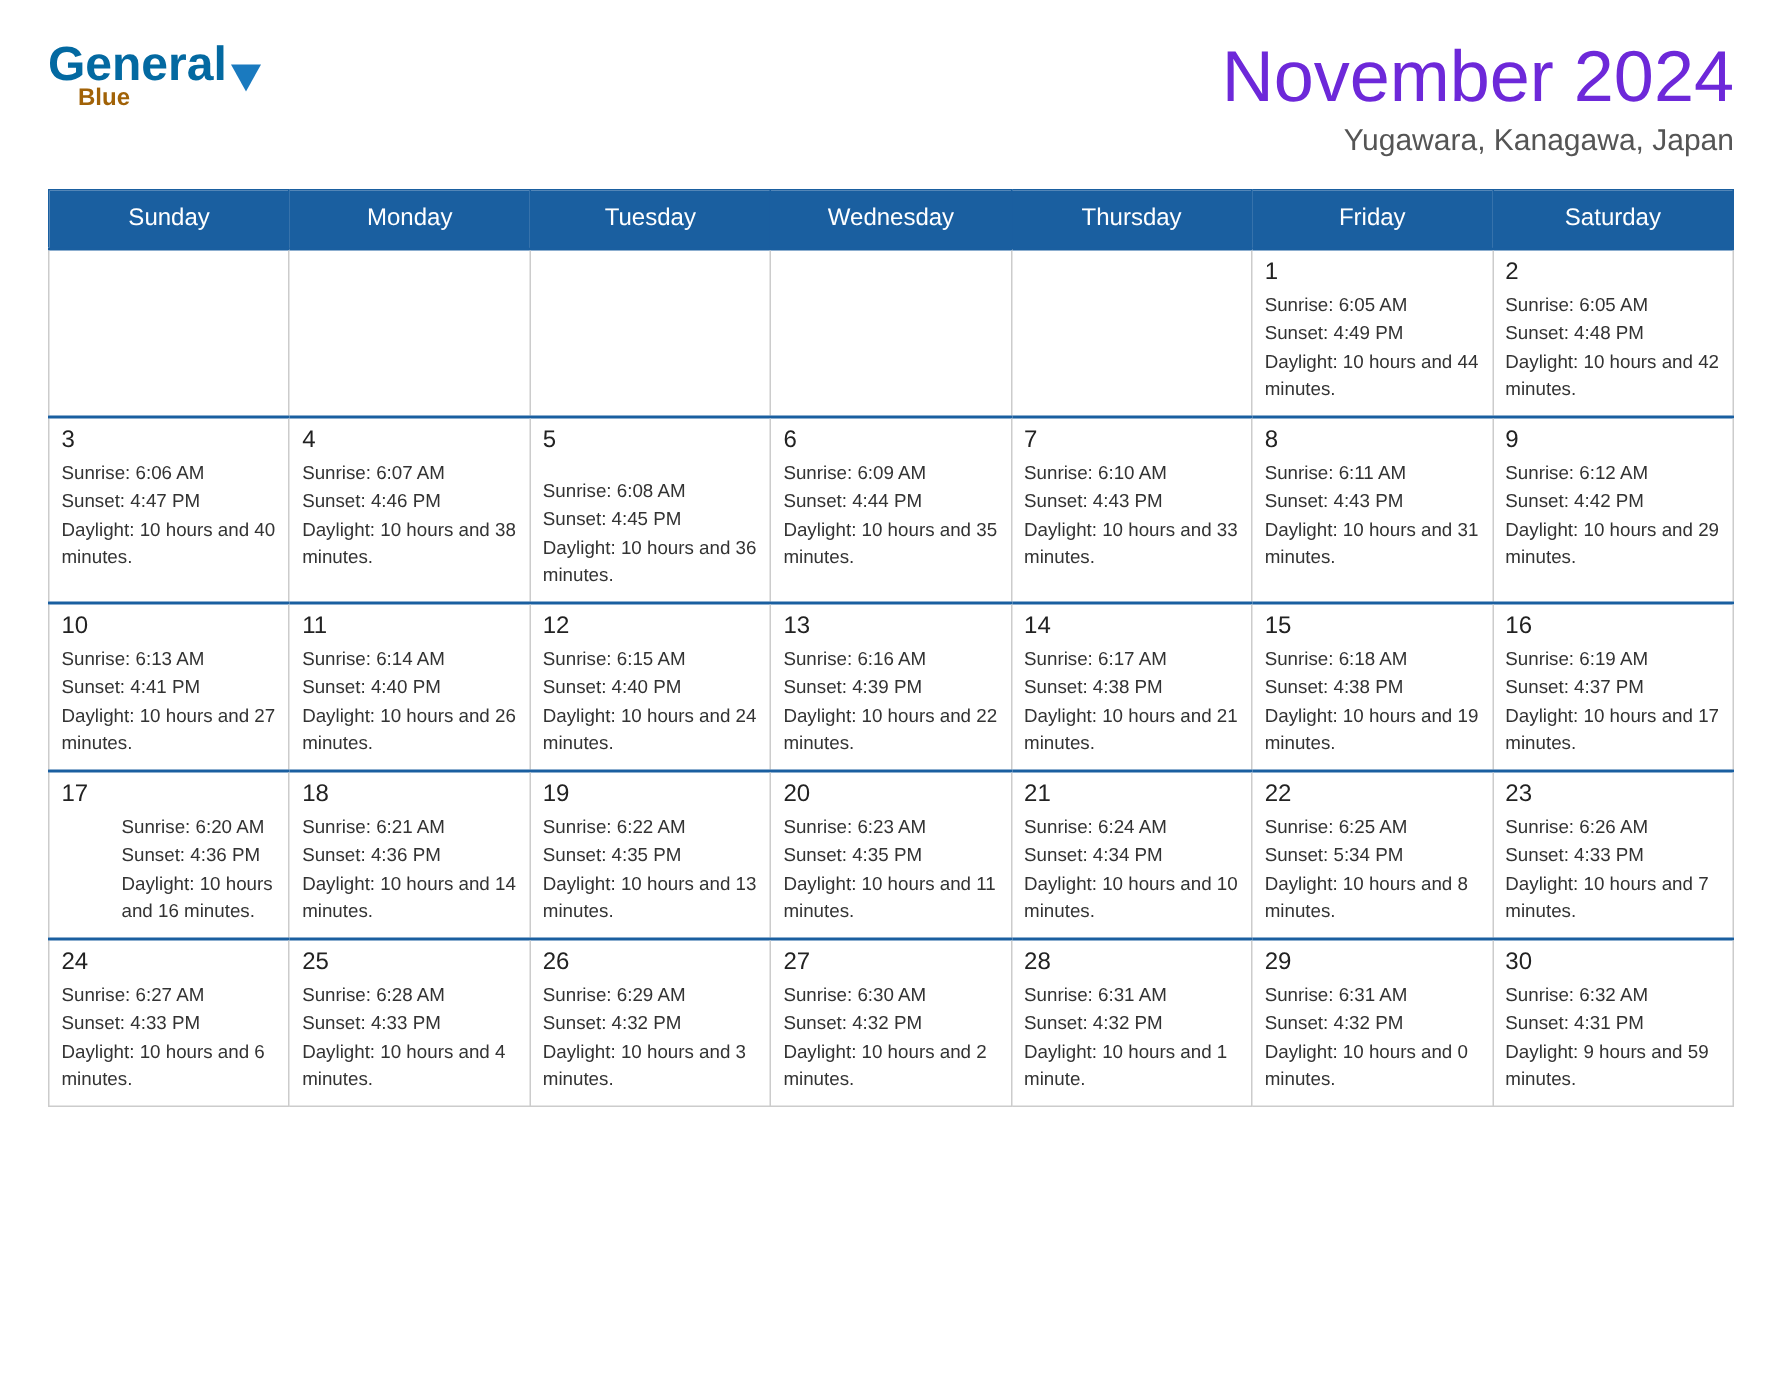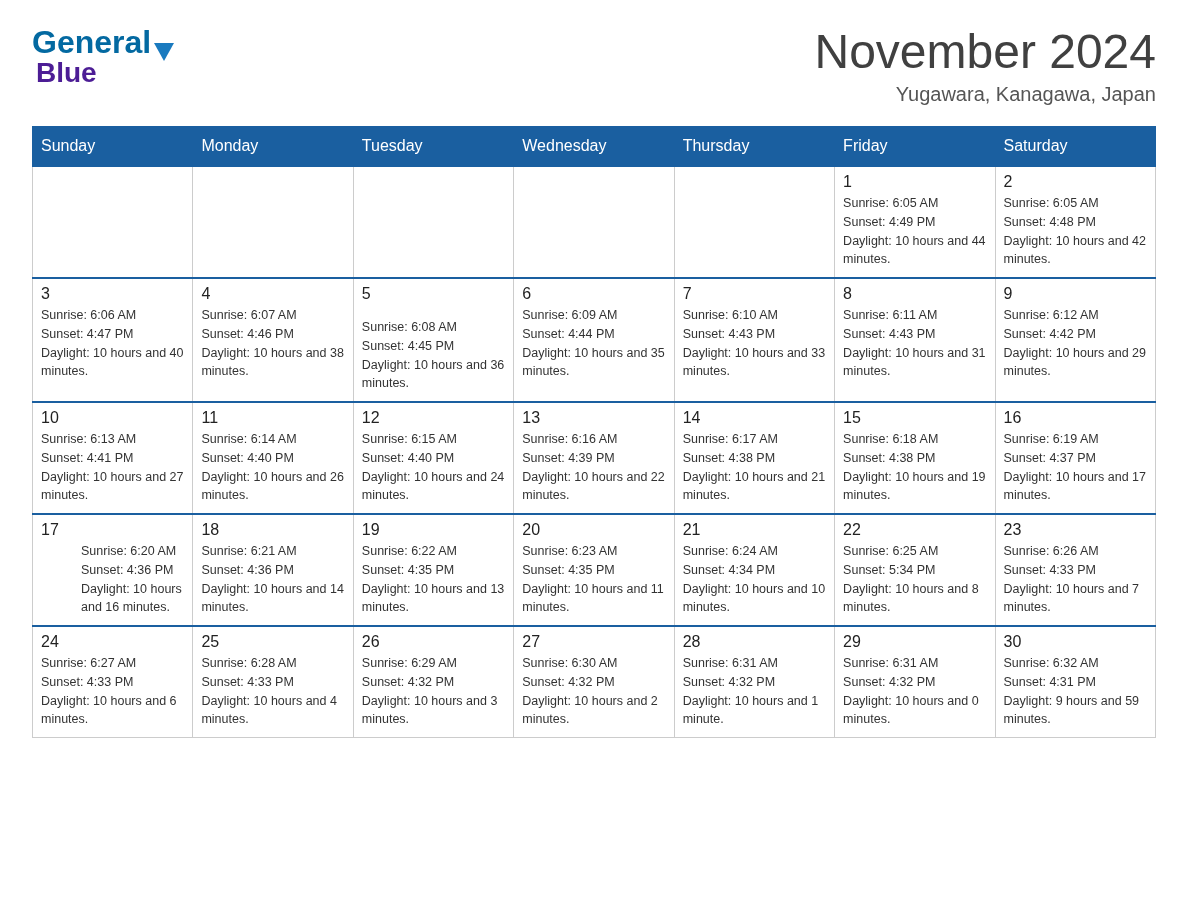--- a/index.html
+++ b/index.html
@@ -32,51 +32,51 @@
       display: inline-block;
       width: 0;
       height: 0;
       border-left: 10px solid transparent;
       border-right: 10px solid transparent;
       border-top: 18px solid #1a7abf;
       margin-left: 3px;
       margin-top: 4px;
     }
     .logo-blue {
-      font-size: 28px;
+      font-size: 16px;
       font-weight: bold;
-      color: #4c1d95;
-      margin-left: 4px;
+      color: #a16207;
+      margin-left: 20px;
       margin-top: -4px;
     }
     .header-right {
       text-align: right;
     }
     .month-title {
       font-size: 48px;
       font-weight: normal;
-      color: #404040;
+      color: #6d28d9;
     }
     .location {
       font-size: 20px;
       color: #555;
       margin-top: 4px;
     }
     .calendar {
       width: 100%;
       border-collapse: collapse;
       border: 1px solid #ccc;
     }
     .calendar th {
       background-color: #1a5fa0;
       color: #ffffff;
       font-size: 16px;
       font-weight: normal;
       padding: 10px 8px;
-      text-align: left;
+      text-align: center;
       border: 1px solid #1a5fa0;
     }
     .calendar td {
       vertical-align: top;
       padding: 6px 8px 8px 8px;
       border: 1px solid #ccc;
       width: 14.28%;
       min-height: 100px;
       font-size: 13px;
       color: #333;

